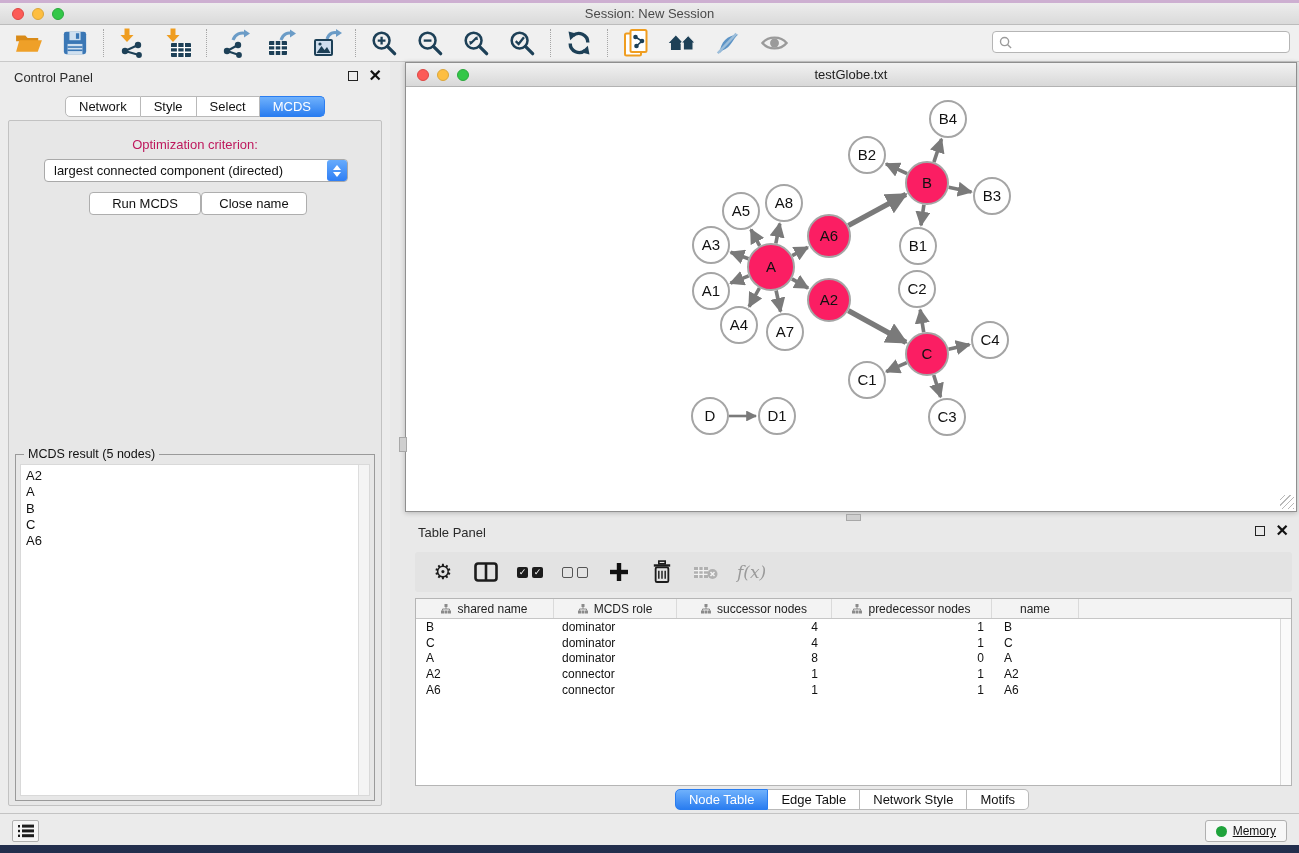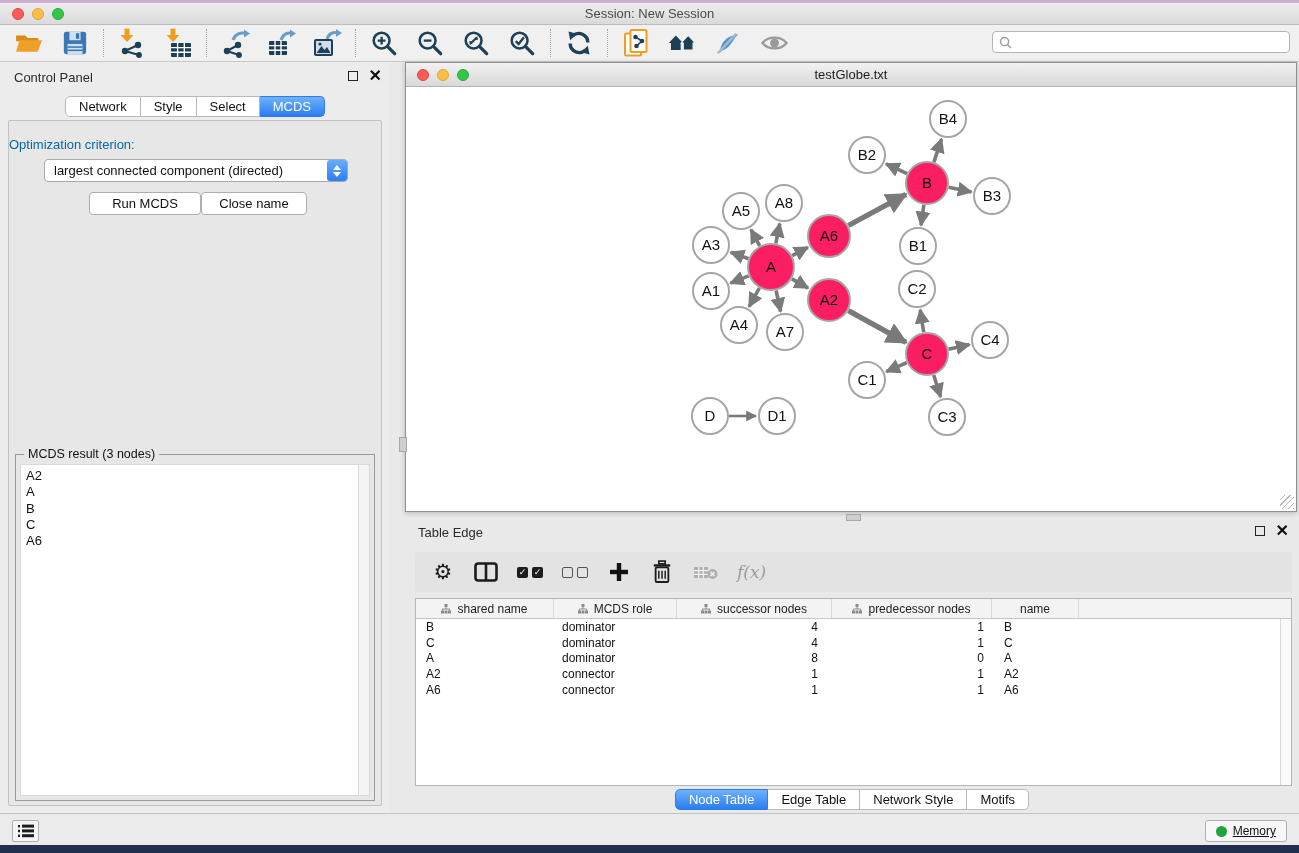--- a/index.html
+++ b/index.html
@@ -41,21 +41,21 @@
   .seg { display:flex; }
   .seg .tab { background:#fff; border:1px solid #b9b9b9; border-left:none; padding:0 13px; font-size:13px;
     color:#111; height:21px; display:flex; align-items:center; }
   .seg .tab:first-child { border-left:1px solid #b9b9b9; border-radius:5px 0 0 5px; }
   .seg .tab:last-child { border-radius:0 5px 5px 0; }
   .seg .tab.active { background:linear-gradient(#6fb1fc,#2a7df0); border-color:#2a7df0; color:#fff; }
   .cp-tabs { position:absolute; top:34px; left:50%; transform:translateX(-50%); }
 
   .cp-inner { position:absolute; left:8px; top:58px; width:374px; height:686px;
     background:#e7e7e7; border:1px solid #c2c2c2; border-radius:2px; }
-  .opt-label { position:absolute; top:16px; width:100%; text-align:left; font-size:13px; color:#0369a1; }
+  .opt-label { position:absolute; top:16px; width:100%; text-align:center; font-size:13px; color:#be185d; }
   .dropdown { position:absolute; left:35px; top:38px; width:304px; height:23px; background:#fff;
     border:1px solid #a9a9a9; border-radius:4px; display:flex; align-items:center; }
   .dropdown .dd-text { font-size:13px; color:#111; padding-left:9px; flex:1; white-space:nowrap; overflow:hidden; }
   .dd-stepper { width:20px; height:21px; margin-right:0; border-radius:3px; background:linear-gradient(#66abfc,#2e7ef5);
     display:flex; flex-direction:column; align-items:center; justify-content:center; gap:2px; }
   .tri-up { width:0; height:0; border-left:4px solid transparent; border-right:4px solid transparent; border-bottom:5px solid #fff; }
   .tri-down { width:0; height:0; border-left:4px solid transparent; border-right:4px solid transparent; border-top:5px solid #fff; }
   .btn { position:absolute; top:71px; height:23px; background:#fff; border:1px solid #aeaeae; border-radius:4px;
     font-size:13px; color:#111; display:flex; align-items:center; justify-content:center; }
   .btn-run { left:80px; width:112px; }
@@ -309,21 +309,21 @@
       <div class="dropdown">
         <span class="dd-text">largest connected component (directed)</span>
         <span class="dd-stepper">
           <span class="tri-up"></span>
             <span class="tri-down"></span>
         </span>
       </div>
       <div class="btn btn-run">Run MCDS</div>
       <div class="btn btn-close">Close name</div>
       <div class="groupbox">
-        <span class="legend">MCDS result (3 nodes)</span>
+        <span class="legend">MCDS result (5 nodes)</span>
         <div class="listbox">
           <div class="items" id="mcds-items">
               <div class="mcds-item">A2</div>
               <div class="mcds-item">A</div>
               <div class="mcds-item">B</div>
               <div class="mcds-item">C</div>
               <div class="mcds-item">A6</div>
             </div>
           <div class="scrolltrack"></div>
         </div>
@@ -451,21 +451,21 @@
             <text x="371" y="334" text-anchor="middle" font-size="15" font-family="Liberation Sans, sans-serif" fill="#111111">D1</text>
           </g>
         </svg>
     </div>
     <div class="resize-grip"></div>
   </div>
   <div class="divider-handle-v"></div>
   <div class="divider-handle-h"></div>
 
   <div class="table-panel">
-    <div class="tp-title">Table Edge</div>
+    <div class="tp-title">Table Panel</div>
     <div class="tp-icons">
       <span class="float-glyph"></span>
       <span class="close-glyph">✕</span>
     </div>
     <div class="tp-toolbar">
       <div class="tp-tbtn">
         <span class="gear-char">⚙</span>
       </div>
       <div class="tp-tbtn">
         <svg width="24" height="20" viewBox="0 0 24 20">

